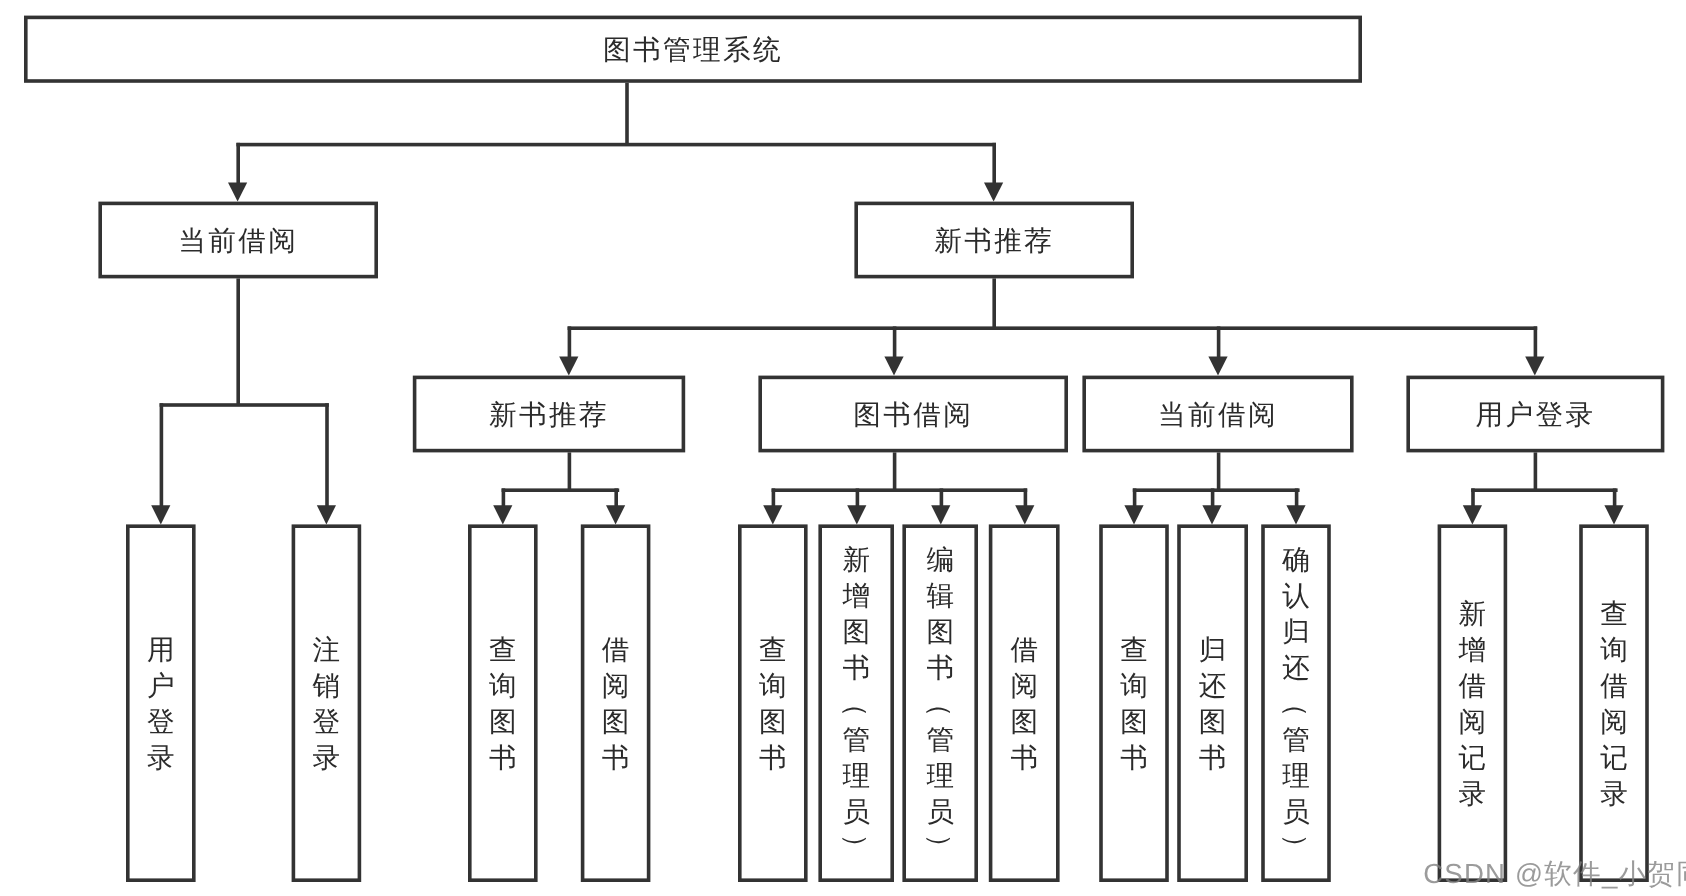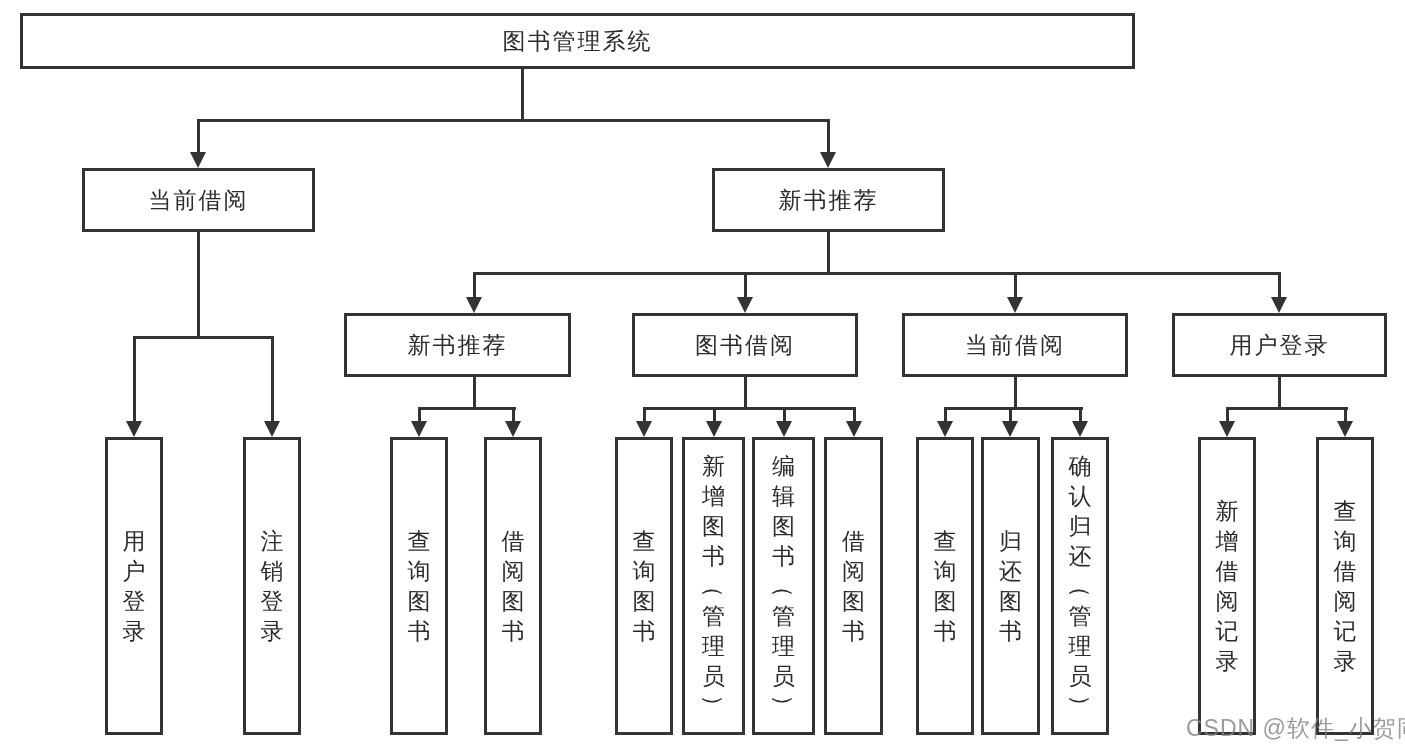--- a/index.html
+++ b/index.html
@@ -43,21 +43,21 @@
   <div class="node" style="left:82px;top:168px;width:233px;height:64px">
     <span>当前借阅</span>
   </div>
   <div class="node" style="left:712px;top:168px;width:233px;height:64px">
     <span>新书推荐</span>
   </div>
 
   <div class="node" style="left:344px;top:313px;width:227px;height:64px">
     <span>新书推荐</span>
   </div>
-  <div class="node" style="left:632px;top:313px;width:226px;height:64px">
+  <div class="node" style="left:632px;top:313px;width:258px;height:64px">
     <span>图书借阅</span>
   </div>
   <div class="node" style="left:902px;top:313px;width:226px;height:64px">
     <span>当前借阅</span>
   </div>
   <div class="node" style="left:1172px;top:313px;width:215px;height:64px">
     <span>用户登录</span>
   </div>
 
   <div class="leaf" style="left:105px;top:437px;width:58px;height:298px">

